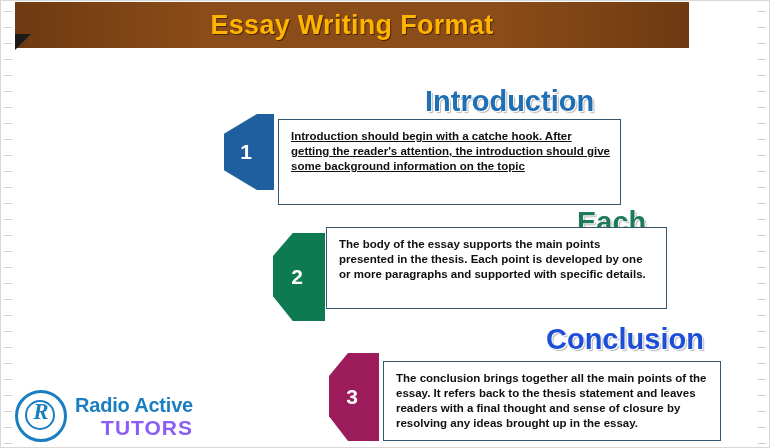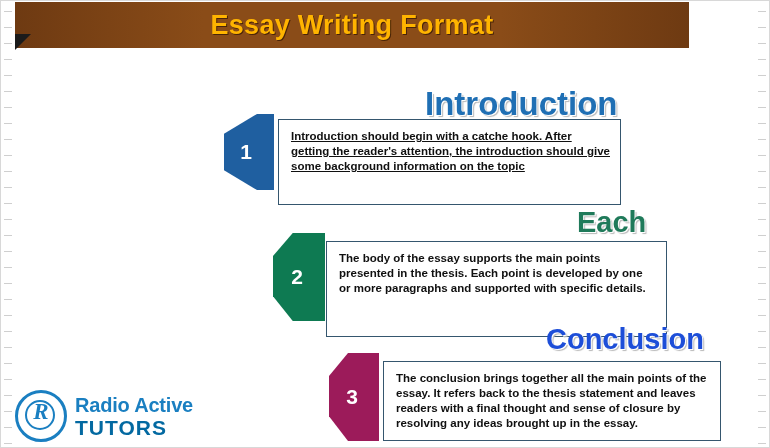--- a/index.html
+++ b/index.html
@@ -72,21 +72,21 @@
 
   
   .heading {
     position: absolute;
     font-weight: bold;
     white-space: nowrap;
   }
   .heading.intro {
     left: 424px;
     top: 84px;
-    font-size: 33px;
+    font-size: 29px;
     color: #1f6fb4;
     text-shadow: 1px 1px 0 #ffffff, 2px 2px 1px #b9b9b9;
   }
   .heading.body {
     left: 576px;
     top: 205px;
     font-size: 29px;
     color: #1f7a5a;
     text-shadow: 1px 1px 0 #ffffff, 2px 2px 1px #b9b9b9;
   }
@@ -104,21 +104,21 @@
     box-sizing: border-box;
     border: 1px solid #35566e;
     background: #ffffff;
     color: #101010;
     font-size: 11.5px;
     font-weight: bold;
     line-height: 15px;
     padding: 9px 10px 8px 12px;
   }
   .tb-intro { left: 277px; top: 118px; width: 343px; height: 86px; text-decoration: underline; }
-  .tb-body  { left: 325px; top: 240px; width: 341px; height: 96px; }
+  .tb-body  { left: 325px; top: 226px; width: 341px; height: 82px; }
   .tb-concl { left: 382px; top: 360px; width: 338px; height: 80px; }
 
   
   .marker {
     position: absolute;
     color: #ffffff;
     font-size: 21px;
     font-weight: bold;
     display: flex;
     align-items: center;
@@ -175,31 +175,32 @@
     text-align: center;
     font-family: "Liberation Serif", serif;
     font-style: italic;
     font-weight: bold;
     font-size: 23px;
     color: #1a7fc1;
   }
   .logo-text {
     margin-left: 8px;
     line-height: 1;
+    text-align: right;
   }
   .logo-text .l1 {
     font-size: 20px;
     font-weight: bold;
     color: #1a7fc1;
     letter-spacing: -.2px;
   }
   .logo-text .l2 {
     font-size: 21px;
     font-weight: bold;
-    color: #0369a1;
+    color: #8b5cf6;
     letter-spacing: 1px;
     margin-top: 2px;
   }
 </style>
 </head>
 <body>
 
 <div class="page-frame">
 
   <div class="tick-col left">

